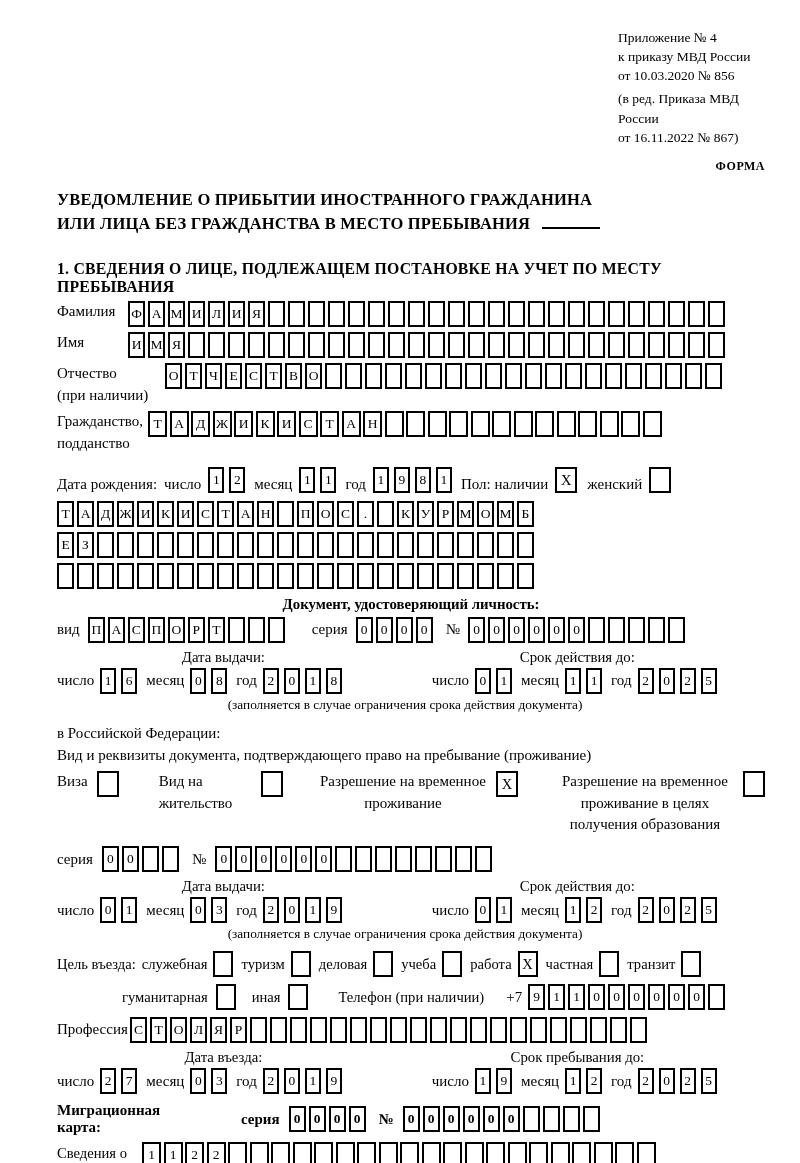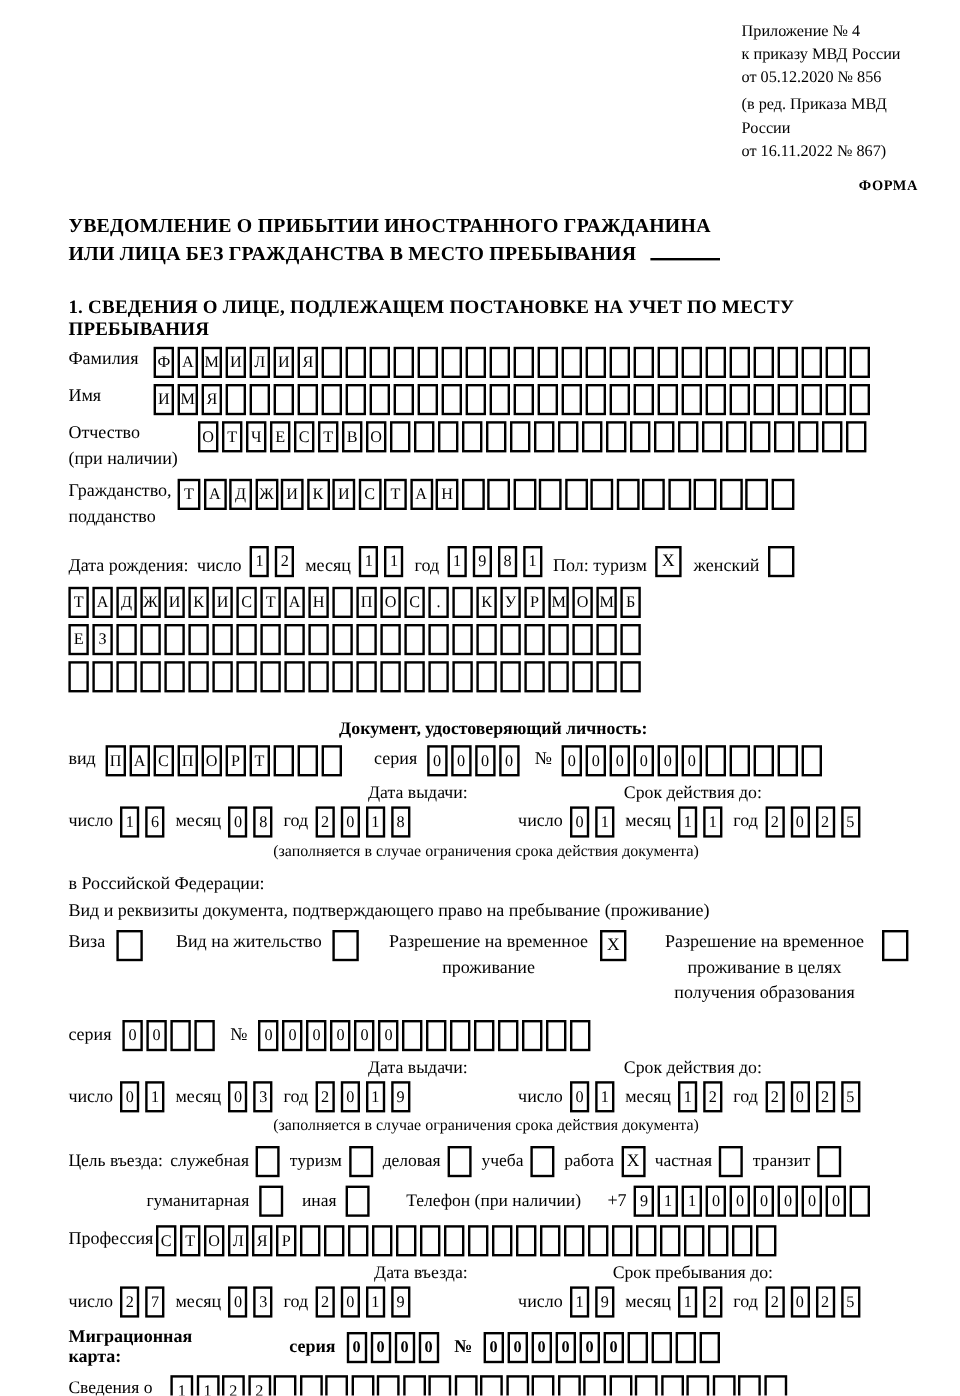--- a/index.html
+++ b/index.html
@@ -1,19 +1,19 @@
 <!DOCTYPE html>
 <html><head>
 <meta charset="utf-8">
 <style>
   * { margin:0; padding:0; box-sizing:border-box; }
   html,body { background:#fff; }
   body { width:800px; height:1163px; overflow:hidden; color:#000;
          font-family:"Liberation Serif", serif; font-size:15px; }
-  .page { width:800px; height:1163px; padding:16px 35px 16px 57px; position:relative; }
+  .page { width:800px; height:1163px; padding:28px 35px 16px 57px; position:relative; }
 
   
   .appendix { margin-left:561px; font-size:13.5px; line-height:1.42; }
   .appendix .amend { margin-top:4px; }
   .forma { text-align:right; font-weight:bold; font-size:12px; margin-top:12px; letter-spacing:0.5px; }
 
   
   .title { text-align:left; font-weight:bold; font-size:16.5px; line-height:1.45; margin-top:14px; letter-spacing:0.2px; }
   .title-underline { display:inline-block; width:58px; border-bottom:2px solid #000; margin-left:12px; }
 
@@ -40,36 +40,36 @@
   
   .row-surname .lblcol { width:71px; }
   .row-name .lblcol { width:71px; }
   .row-patronymic .lblcol { width:108px; }
   .row-citizenship .lblcol { width:91px; }
   .row-birthdate { align-items:flex-end; margin-top:12px; }
   .row-birthdate .lbl, .inline-gap { margin-right:7px; }
   .bp-block { display:flex; margin-top:8px; }
   .bp-labels { width:136px; flex:none; line-height:1.6; font-size:14.8px; }
   .bp-cells .cellrow { display:flex; margin-bottom:5px; }
-  .doc-heading { text-align:center; font-weight:bold; font-size:14.8px; margin-top:18px; }
+  .doc-heading { text-align:center; font-weight:bold; font-size:14.8px; margin-top:2px; }
   .row-vid { align-items:center; margin-top:4px; }
   .row-vid .lbl { margin-right:8px; }
   .row-vid .cells { margin-right:10px; }
 
   .date-heads { display:flex; margin-top:6px; font-size:14.8px; }
-  .dh-left { width:47%; text-align:right; }
+  .dh-left { width:47%; text-align:center; }
   .dh-right { width:53%; text-align:center; }
   .date-row { display:flex; margin-top:2px; align-items:center; }
   .dr-left { width:47%; display:flex; align-items:center; }
   .dr-right { width:53%; display:flex; align-items:center; padding-left:42px; }
   .date-row .lbl { margin-right:6px; }
   .note { text-align:center; font-size:13.3px; margin-top:3px; padding-right:12px; }
 
   .intro { margin-top:9px; line-height:1.5; }
-  .opts-row { display:flex; margin-top:4px; align-items:flex-start; }
+  .opts-row { display:flex; margin-top:4px; align-items:flex-start;gap:12px; }
   .opt { display:flex; align-items:flex-start; margin-right:14px; }
   .opt .olabel { margin-right:9px; line-height:1.45; }
   .opt .center2 { width:168px; text-align:center; }
   .opt .center3 { width:178px; text-align:center; }
 
   .row-seriya { align-items:center; margin-top:10px; }
   .row-seriya .lbl { margin-right:9px; }
   .row-seriya .cells { margin-right:10px; }
 
   .purpose-row { display:flex; align-items:center; margin-top:9px; }
@@ -92,21 +92,21 @@
   .lr-cells .cellrow { display:flex; margin-bottom:6px; }
 </style>
 </head>
 <body>
 
 <div class="page">
 
   <div class="appendix">
     <div>Приложение № 4</div>
     <div>к приказу МВД России</div>
-    <div>от 05.12.2020 № 856</div>
+    <div>от 10.03.2020 № 856</div>
     <div class="amend">
       <div>(в ред. Приказа МВД России</div>
       <div>от 16.11.2022 № 867)</div>
     </div>
   </div>
   <div class="forma">ФОРМА</div>
 
   <div class="title">
     <div>УВЕДОМЛЕНИЕ О ПРИБЫТИИ ИНОСТРАННОГО ГРАЖДАНИНА</div>
     <div>
@@ -270,21 +270,21 @@
         <span class="cell">1</span>
         <span class="cell">1</span>
       </span>
     <span class="lbl">год</span>
     <span class="cells cells-date">
         <span class="cell">1</span>
         <span class="cell">9</span>
         <span class="cell">8</span>
         <span class="cell">1</span>
       </span>
-    <span class="lbl">Пол: туризм</span>
+    <span class="lbl">Пол: наличии</span>
     <span class="checkbox">X</span>
     <span class="lbl" style="margin-left:10px">женский</span>
     <span class="checkbox"></span>
   </div>
 
   <div class="bp-block">
     <div class="bp-cells">
       <div class="cellrow cells cells-bp">
           <span class="cell">Т</span>
           <span class="cell">А</span>

